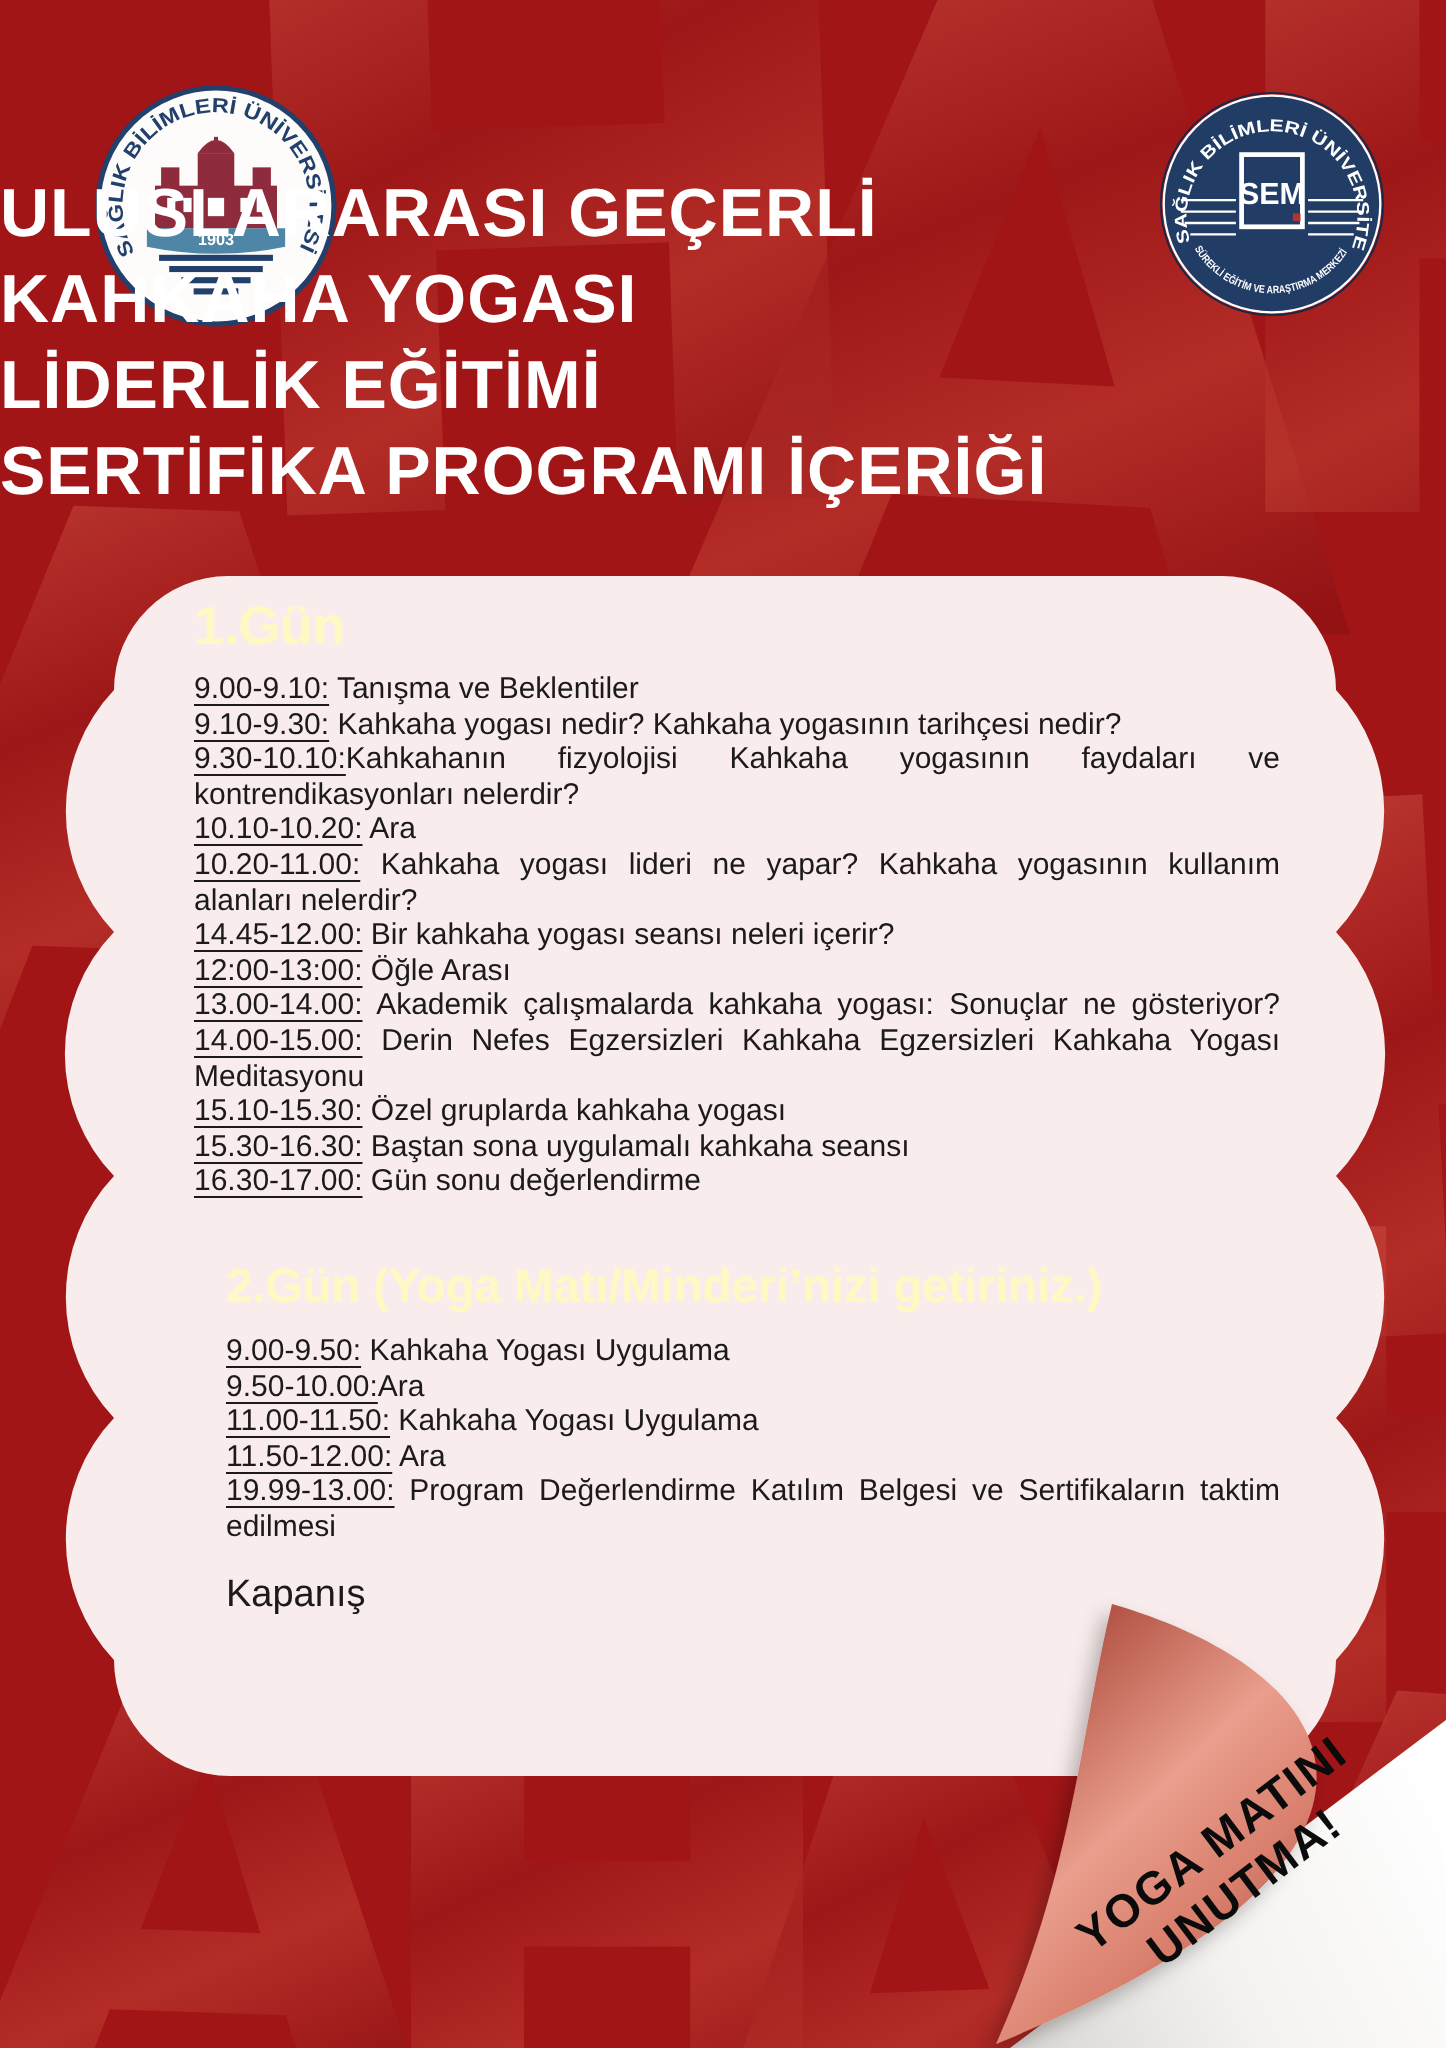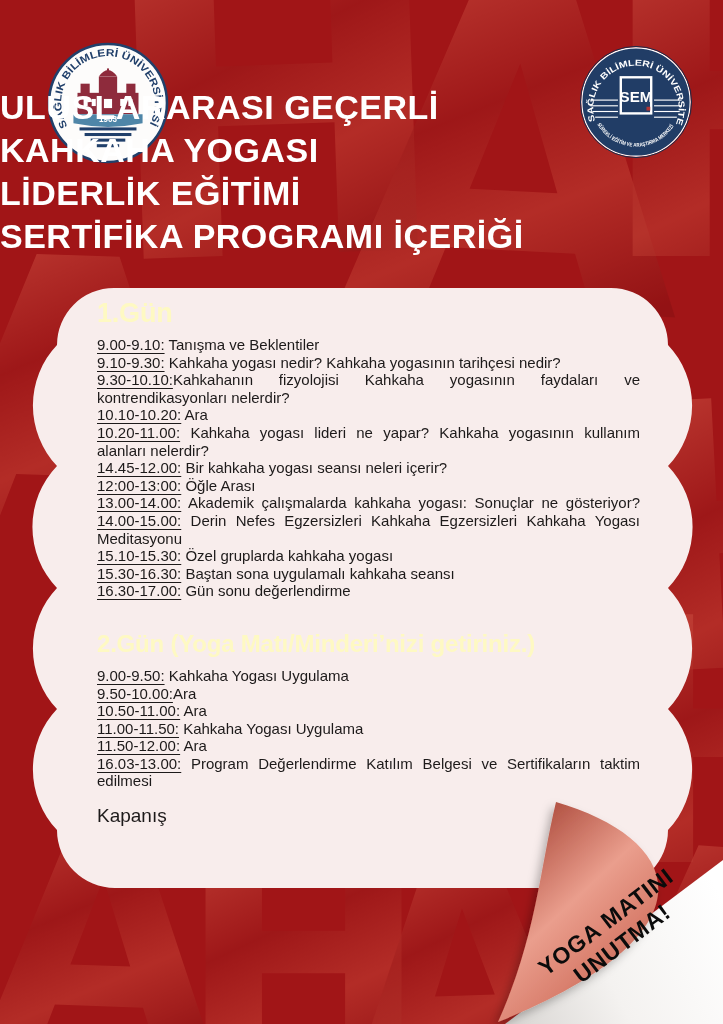--- a/index.html
+++ b/index.html
@@ -44,21 +44,21 @@
 
   .card-content {
     position:absolute; left:97px; top:296px; width:543px; z-index:3;
     color:#1d1a1a;
   }
   .day-heading {
     font-size:27px; line-height:34px; font-weight:bold; color:#fef9c3;
     letter-spacing:-.2px; margin-bottom:6px;
   }
   .day2 .day-heading { font-size:24px; }
-  .day2 { margin-top:27px; }
+  .day2 { margin-top:27px;margin-left:16px; }
   .sched-item { font-size:15px; line-height:17.6px; text-align:justify; }
   .time {
     text-decoration:underline; text-underline-offset:2.5px;
     text-decoration-thickness:1.3px;
   }
   .closing { margin-top:17px; font-size:19px; line-height:17.6px; }
 
   .curl-svg { position:absolute; inset:0; z-index:4; pointer-events:none; }
   .curl-note {
     position:absolute; left:498px; top:906px; width:232px; z-index:5;
@@ -189,24 +189,23 @@
           <p class="sched-item"><span class="time">15.10-15.30:</span> Özel gruplarda kahkaha yogası</p>
           <p class="sched-item"><span class="time">15.30-16.30:</span> Baştan sona uygulamalı kahkaha seansı</p>
           <p class="sched-item"><span class="time">16.30-17.00:</span> Gün sonu değerlendirme</p>
         </div>
     </section>
     <section class="day2">
       <h2 class="day-heading">2.Gün (Yoga Matı/Minderi’nizi getiriniz.)</h2>
       <div id="day2-items">
           <p class="sched-item"><span class="time">9.00-9.50:</span> Kahkaha Yogası Uygulama</p>
           <p class="sched-item"><span class="time">9.50-10.00:</span>Ara</p>
-          <p class="sched-item"><span class="time">10.50-11.00:</span> Ara</p>
           <p class="sched-item"><span class="time">11.00-11.50:</span> Kahkaha Yogası Uygulama</p>
           <p class="sched-item"><span class="time">11.50-12.00:</span> Ara</p>
-          <p class="sched-item"><span class="time">16.03-13.00:</span> Program Değerlendirme Katılım Belgesi ve Sertifikaların taktim edilmesi</p>
+          <p class="sched-item"><span class="time">19.99-13.00:</span> Program Değerlendirme Katılım Belgesi ve Sertifikaların taktim edilmesi</p>
         </div>
       <p class="closing">Kapanış</p>
     </section>
   </div>
 
   <svg class="curl-svg" viewBox="0 0 723 1024">
     <defs>
       <linearGradient id="pageGrad" x1="500" y1="1010" x2="723" y2="900" gradientUnits="userSpaceOnUse">
         <stop offset="0" stop-color="#d8d5d2"></stop>
         <stop offset="0.45" stop-color="#f4f2f0"></stop>

